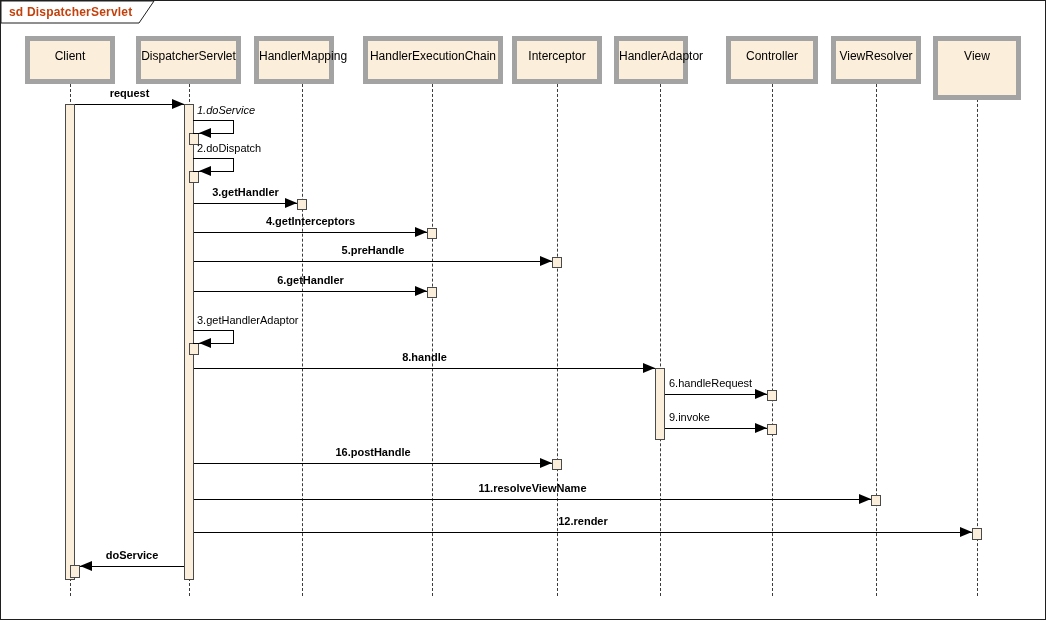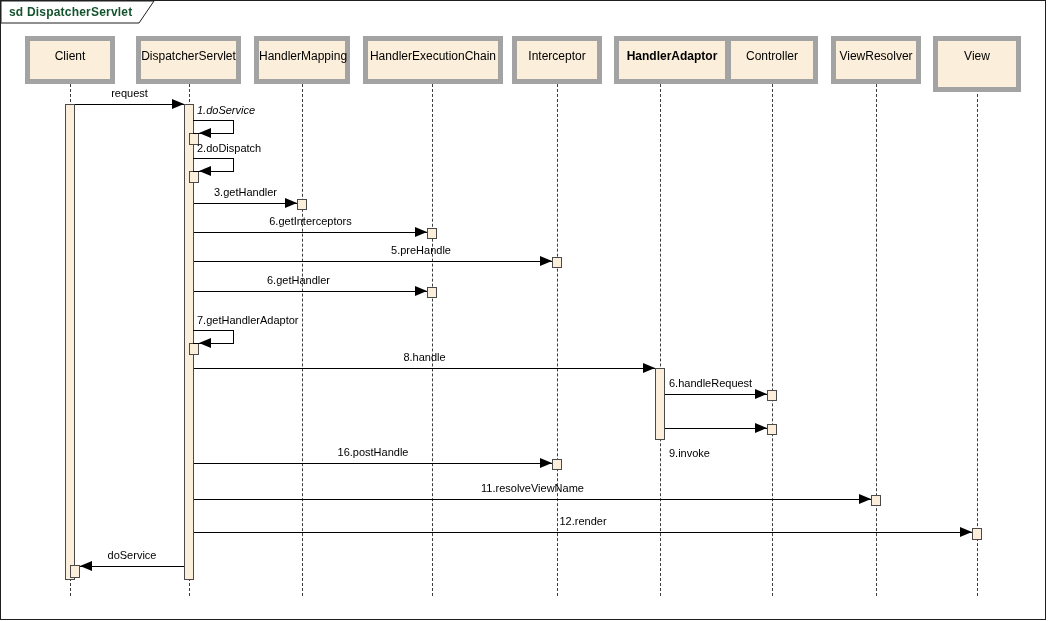--- a/index.html
+++ b/index.html
@@ -8,21 +8,21 @@
     font-family:"Liberation Sans",sans-serif;overflow:hidden;
   }
   .frame{
     position:absolute;left:0;top:0;width:1046px;height:620px;
     border:1px solid #1f1f1f;box-sizing:border-box;background:#ffffff;
   }
   .tab{position:absolute;left:0;top:0;width:158px;height:24px;}
   .tab svg{position:absolute;left:0;top:0;}
   .tab-label{
     position:absolute;left:8px;top:4px;font-size:12px;font-weight:bold;
-    color:#14532d;white-space:nowrap;letter-spacing:0.2px;
+    color:#c2410c;white-space:nowrap;letter-spacing:0.2px;
   }
   .head{
     position:absolute;box-sizing:border-box;background:#fbeeda;
     border:5px solid #a3a3a3;text-align:center;padding-top:8px;
     font-size:12px;color:#000;
   }
   .lifeline{position:absolute;width:0;border-left:1px dashed #3c3c3c;}
   .act{
     position:absolute;box-sizing:border-box;background:#fbeeda;
     border:1px solid #4a4a4a;
@@ -35,21 +35,21 @@
   }
   .arrow-left{
     position:absolute;width:0;height:0;
     border-top:5px solid transparent;border-bottom:5px solid transparent;
     border-right:12px solid #000;
   }
   .msg-label{
     position:absolute;font-size:11px;line-height:13px;color:#000;
     white-space:nowrap;
   }
-  .msg-label.center{text-align:center;}
+  .msg-label.center{text-align:center;font-weight:bold;}
   .self-rect{
     position:absolute;box-sizing:border-box;
     border:1px solid #000;border-left:none;background:transparent;
   }
 </style>
 </head>
 <body>
 
 <div class="canvas">
   <div class="frame">
@@ -58,33 +58,33 @@
         <path d="M0,0 L153,0 L138,22 L0,22 Z" fill="#ffffff" stroke="#1f1f1f" stroke-width="1"></path>
       </svg>
       <div class="tab-label">sd DispatcherServlet</div>
     </div>
     <div id="layer">
         <div class="lifeline" style="left: 69px; top: 83px; height: 512px;"></div>
         <div class="head" style="left: 24px; top: 35px; width: 90px; height: 48px;">Client</div>
         <div class="lifeline" style="left: 188px; top: 83px; height: 512px;"></div>
         <div class="head" style="left: 135px; top: 35px; width: 105px; height: 48px;">DispatcherServlet</div>
         <div class="lifeline" style="left: 301px; top: 83px; height: 512px;"></div>
-        <div class="head" style="left: 253px; top: 35px; width: 96px; height: 48px;">HandlerMapping</div>
+        <div class="head" style="left: 253px; top: 35px; width: 80px; height: 48px;">HandlerMapping</div>
         <div class="lifeline" style="left: 431px; top: 83px; height: 512px;"></div>
         <div class="head" style="left: 362px; top: 35px; width: 140px; height: 48px;">HandlerExecutionChain</div>
         <div class="lifeline" style="left: 556px; top: 83px; height: 512px;"></div>
         <div class="head" style="left: 511px; top: 35px; width: 90px; height: 48px;">Interceptor</div>
         <div class="lifeline" style="left: 659px; top: 83px; height: 512px;"></div>
-        <div class="head" style="left: 613px; top: 35px; width: 116px; height: 48px; font-weight: bold;">HandlerAdaptor</div>
+        <div class="head" style="left: 613px; top: 35px; width: 74px; height: 48px;">HandlerAdaptor</div>
         <div class="lifeline" style="left: 771px; top: 83px; height: 512px;"></div>
         <div class="head" style="left: 725px; top: 35px; width: 92px; height: 48px;">Controller</div>
         <div class="lifeline" style="left: 875px; top: 83px; height: 512px;"></div>
         <div class="head" style="left: 830px; top: 35px; width: 90px; height: 48px;">ViewResolver</div>
         <div class="lifeline" style="left: 976px; top: 83px; height: 512px;"></div>
-        <div class="head" style="left: 932px; top: 35px; width: 88px; height: 56px;">View</div>
+        <div class="head" style="left: 932px; top: 35px; width: 88px; height: 64px;">View</div>
         <div class="act" style="left: 64px; top: 103px; width: 10px; height: 476px;"></div>
         <div class="act" style="left: 183px; top: 103px; width: 10px; height: 476px;"></div>
         <div class="act" style="left: 654px; top: 367px; width: 10px; height: 72px;"></div>
         <div class="act" style="left: 188px; top: 132px; width: 10px; height: 12px;"></div>
         <div class="act" style="left: 188px; top: 170px; width: 10px; height: 12px;"></div>
         <div class="act" style="left: 296px; top: 198px; width: 10px; height: 11px;"></div>
         <div class="act" style="left: 426px; top: 227px; width: 10px; height: 11px;"></div>
         <div class="act" style="left: 551px; top: 256px; width: 10px; height: 11px;"></div>
         <div class="act" style="left: 426px; top: 286px; width: 10px; height: 11px;"></div>
         <div class="act" style="left: 188px; top: 342px; width: 10px; height: 12px;"></div>
@@ -101,39 +101,39 @@
         <div class="arrow-left" style="left: 198px; top: 127px;"></div>
         <div class="msg-label" style="left: 196px; top: 103px; font-style: italic;">1.doService</div>
         <div class="self-rect" style="left: 192px; top: 157px; width: 41px; height: 14px;"></div>
         <div class="arrow-left" style="left: 198px; top: 165px;"></div>
         <div class="msg-label" style="left: 196px; top: 141px;">2.doDispatch</div>
         <div class="msg-line" style="left: 193px; top: 202px; width: 103px;"></div>
         <div class="arrow-right" style="left: 284px; top: 197px;"></div>
         <div class="msg-label center" style="left: 193px; top: 185px; width: 103px;">3.getHandler</div>
         <div class="msg-line" style="left: 193px; top: 231px; width: 233px;"></div>
         <div class="arrow-right" style="left: 414px; top: 226px;"></div>
-        <div class="msg-label center" style="left: 193px; top: 214px; width: 233px;">6.getInterceptors</div>
+        <div class="msg-label center" style="left: 193px; top: 214px; width: 233px;">4.getInterceptors</div>
         <div class="msg-line" style="left: 193px; top: 260px; width: 358px;"></div>
         <div class="arrow-right" style="left: 539px; top: 255px;"></div>
-        <div class="msg-label center" style="left: 193px; top: 243px; width: 358px; padding-left: 48px;">5.preHandle</div>
+        <div class="msg-label center" style="left: 193px; top: 243px; width: 358px;">5.preHandle</div>
         <div class="msg-line" style="left: 193px; top: 290px; width: 233px;"></div>
         <div class="arrow-right" style="left: 414px; top: 285px;"></div>
-        <div class="msg-label center" style="left: 181px; top: 273px; width: 233px;">6.getHandler</div>
+        <div class="msg-label center" style="left: 193px; top: 273px; width: 233px;">6.getHandler</div>
         <div class="self-rect" style="left: 192px; top: 329px; width: 41px; height: 14px;"></div>
         <div class="arrow-left" style="left: 198px; top: 337px;"></div>
-        <div class="msg-label" style="left: 196px; top: 313px;">7.getHandlerAdaptor</div>
+        <div class="msg-label" style="left: 196px; top: 313px;">3.getHandlerAdaptor</div>
         <div class="msg-line" style="left: 193px; top: 367px; width: 461px;"></div>
         <div class="arrow-right" style="left: 642px; top: 362px;"></div>
         <div class="msg-label center" style="left: 193px; top: 350px; width: 461px;">8.handle</div>
         <div class="msg-line" style="left: 664px; top: 393px; width: 102px;"></div>
         <div class="arrow-right" style="left: 754px; top: 388px;"></div>
         <div class="msg-label" style="left: 668px; top: 376px;">6.handleRequest</div>
         <div class="msg-line" style="left: 664px; top: 427px; width: 102px;"></div>
         <div class="arrow-right" style="left: 754px; top: 422px;"></div>
-        <div class="msg-label" style="left: 668px; top: 410px; margin-top: 36px;">9.invoke</div>
+        <div class="msg-label" style="left: 668px; top: 410px;">9.invoke</div>
         <div class="msg-line" style="left: 193px; top: 462px; width: 358px;"></div>
         <div class="arrow-right" style="left: 539px; top: 457px;"></div>
         <div class="msg-label center" style="left: 193px; top: 445px; width: 358px;">16.postHandle</div>
         <div class="msg-line" style="left: 193px; top: 498px; width: 677px;"></div>
         <div class="arrow-right" style="left: 858px; top: 493px;"></div>
         <div class="msg-label center" style="left: 193px; top: 481px; width: 677px;">11.resolveViewName</div>
         <div class="msg-line" style="left: 193px; top: 531px; width: 778px;"></div>
         <div class="arrow-right" style="left: 959px; top: 526px;"></div>
         <div class="msg-label center" style="left: 193px; top: 514px; width: 778px;">12.render</div>
         <div class="msg-line" style="left: 79px; top: 565px; width: 104px;"></div>

